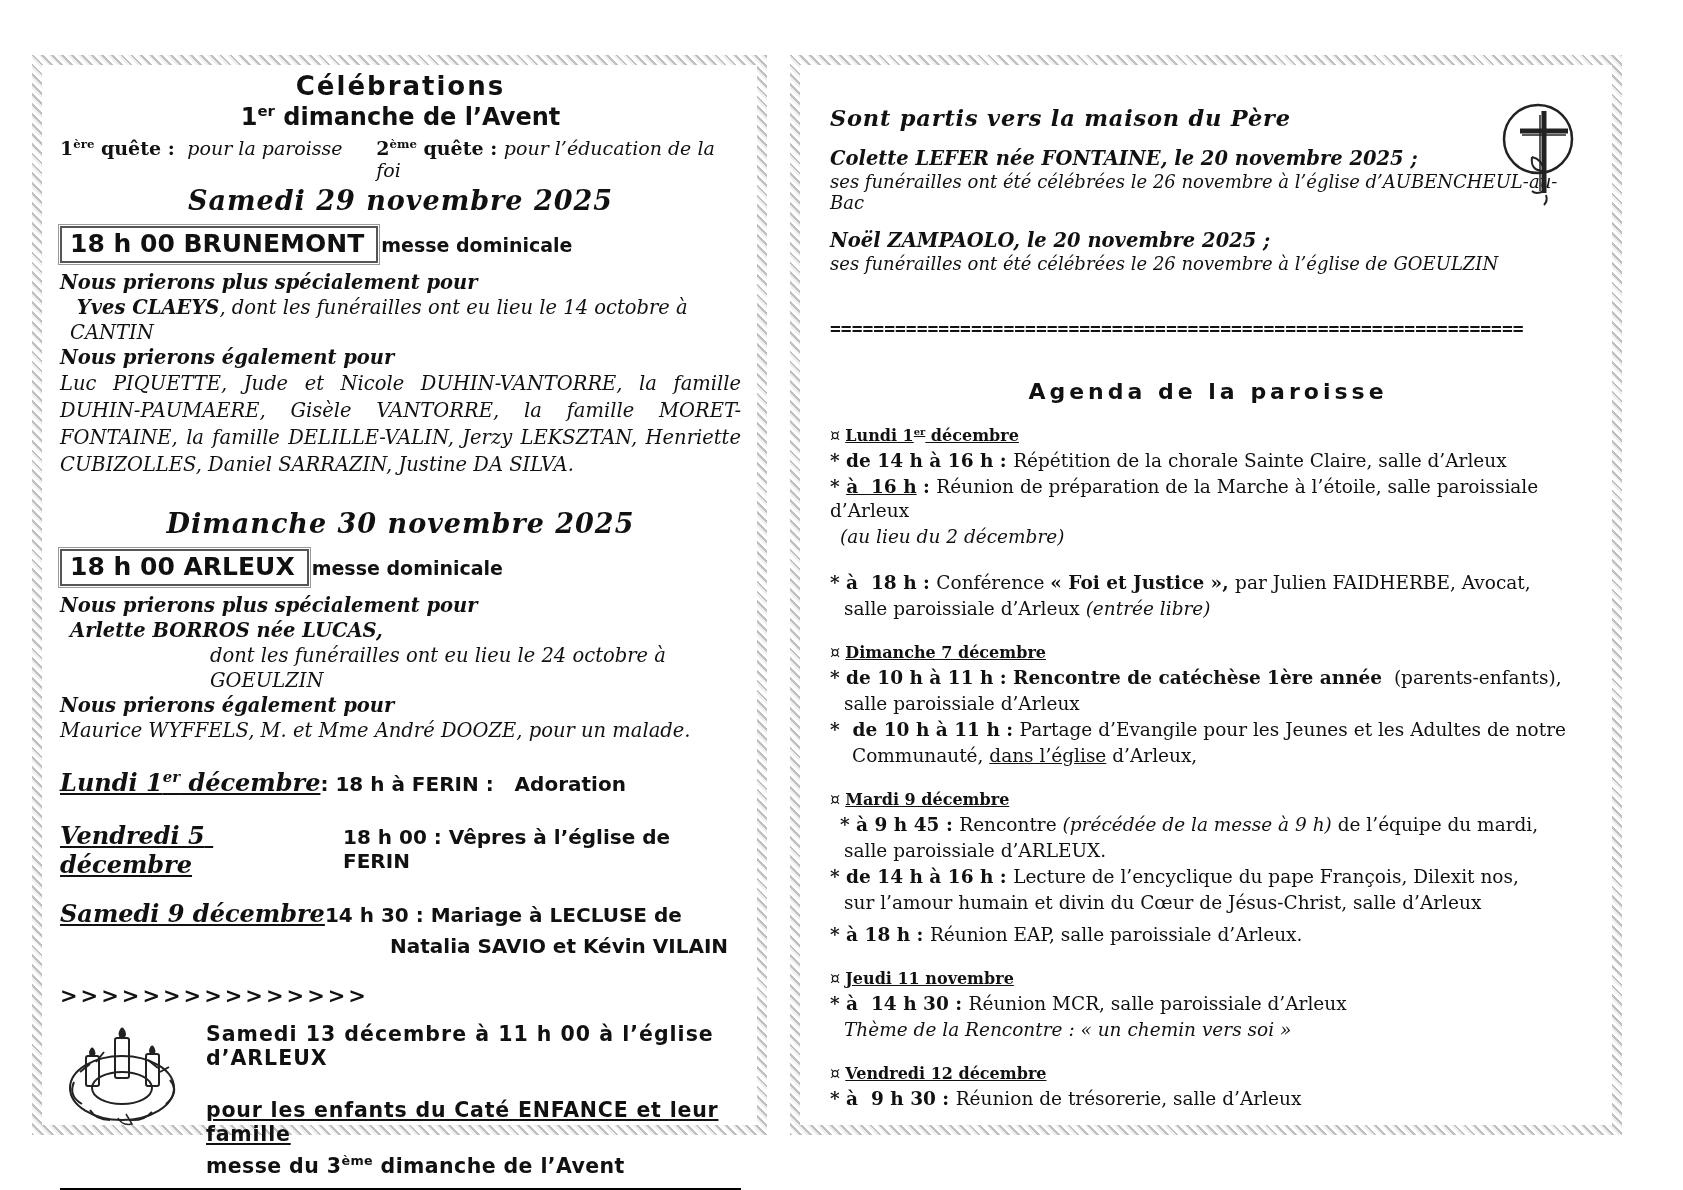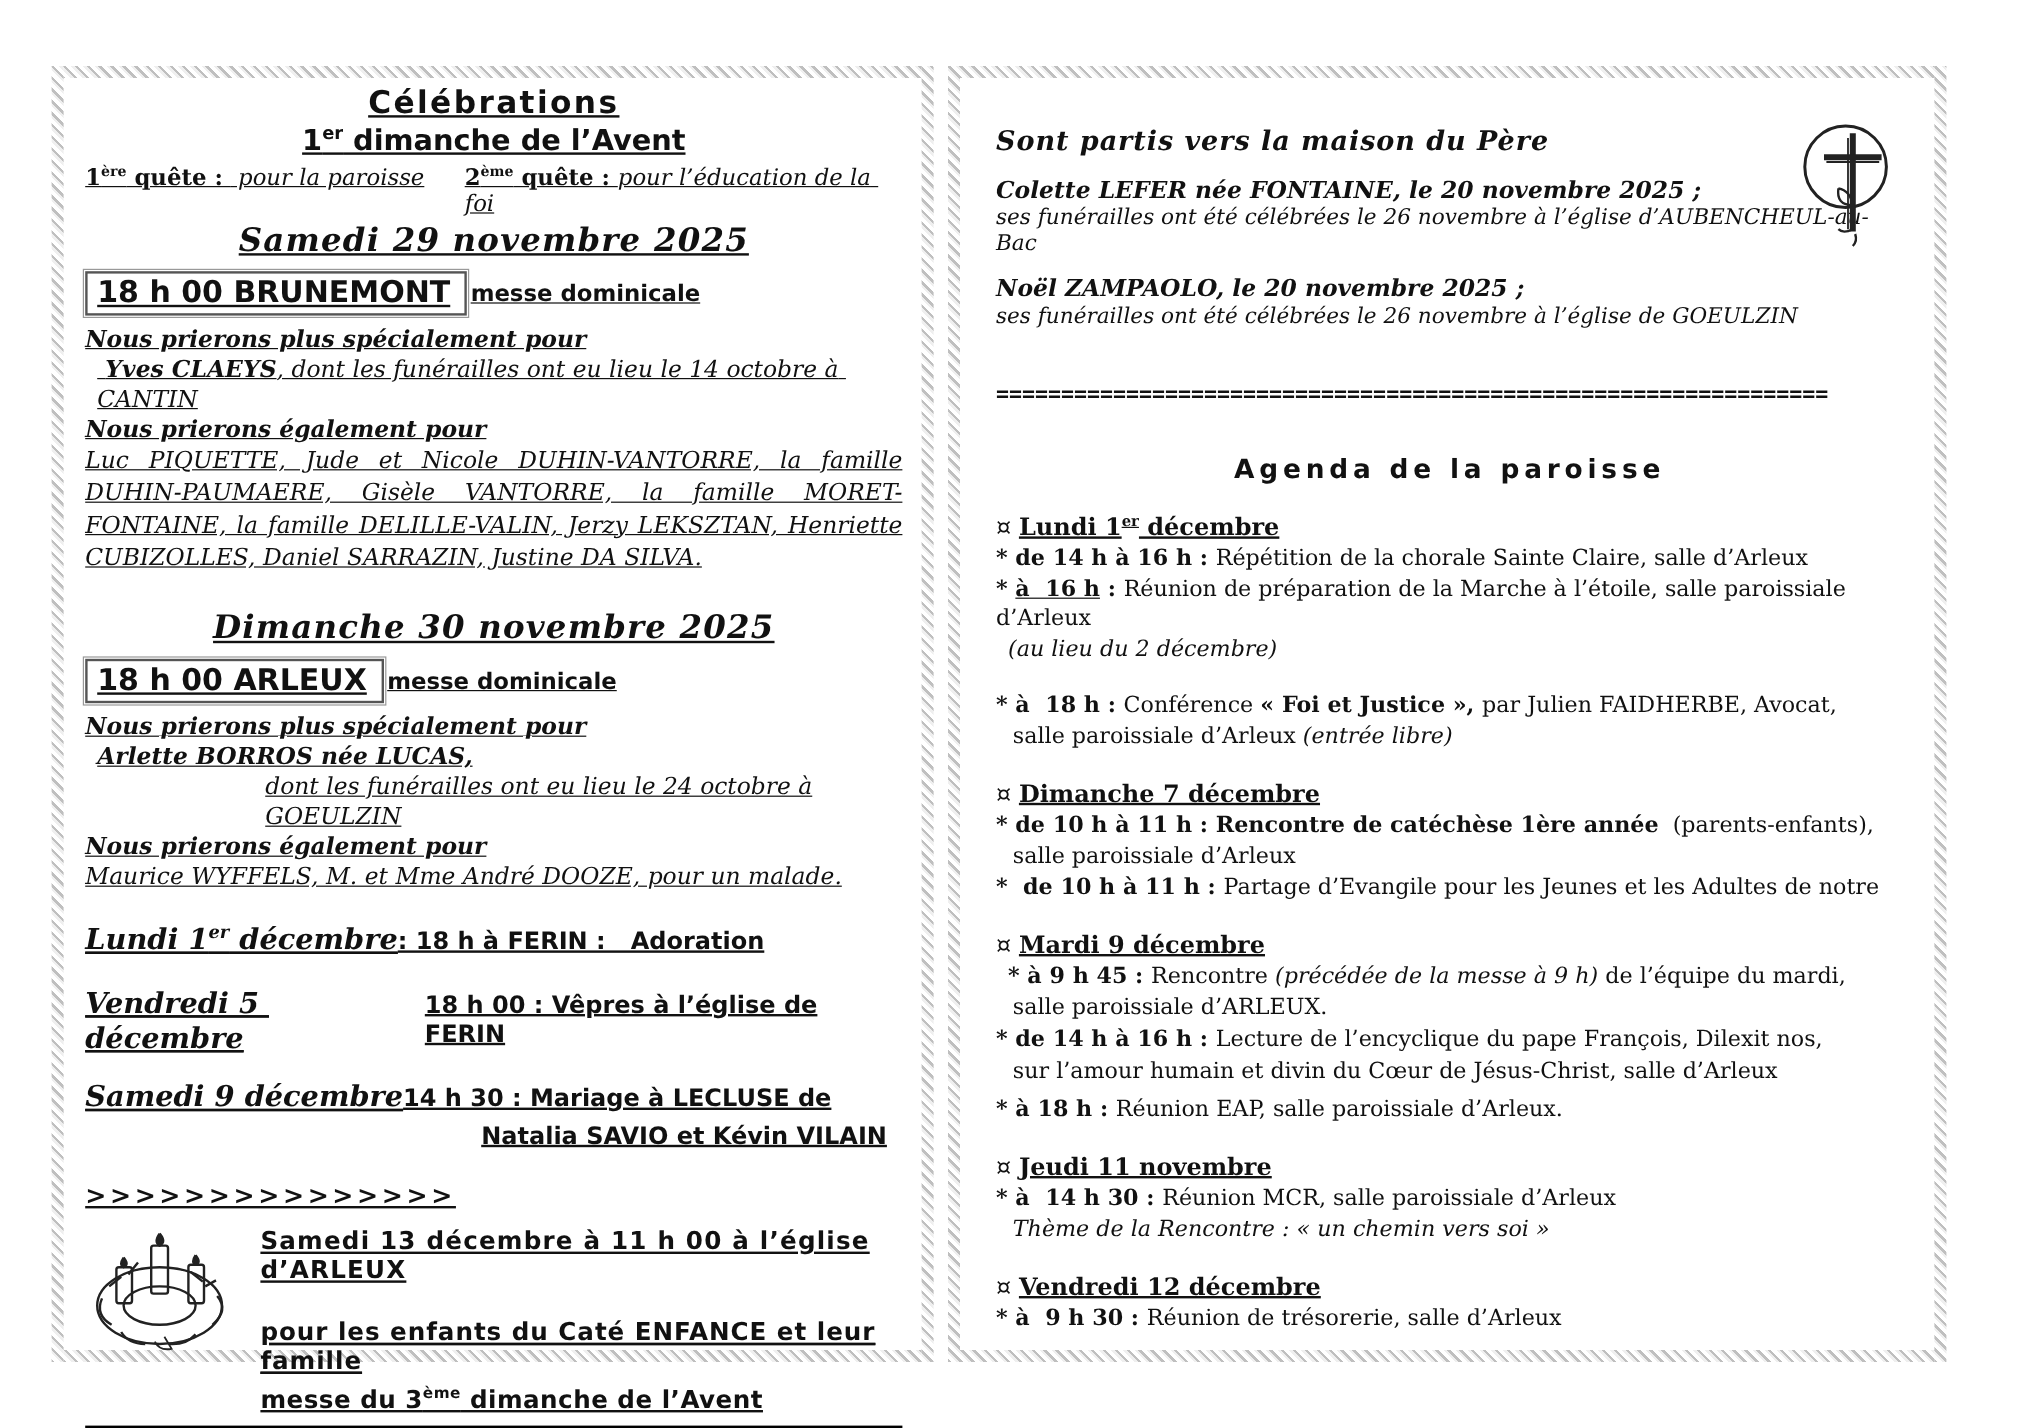--- a/index.html
+++ b/index.html
@@ -2,21 +2,21 @@
 <html><head>
 <meta charset="utf-8">
 <style>
   html,body{margin:0;padding:0;background:#ffffff;}
   body{width:1683px;height:1190px;position:relative;color:#111;
        font-family:"DejaVu Serif", serif;-webkit-font-smoothing:antialiased;}
 
   .panel{position:absolute;top:55px;height:1080px;background:#fff;box-sizing:border-box;
          border:10px solid transparent;
          border-image:repeating-linear-gradient(45deg,#bfbfbf 0 2px,#ffffff 2px 5px,#efefef 5px 7px) 10;}
-  .panel-left{left:43px;width:735px;padding:6px 16px 8px 18px;text-decoration:underline;}
+  .panel-left{left:32px;width:735px;padding:6px 16px 8px 18px;}
   .panel-right{left:790px;width:832px;padding:18px 26px 8px 30px;}
   .hsans{font-family:"DejaVu Sans", sans-serif;}
   .serif{font-family:"DejaVu Serif", serif;}
   .comic{font-family:"DejaVu Sans", sans-serif;letter-spacing:.4px;}
   .fancy{font-family:"DejaVu Serif", serif;font-weight:bold;font-style:italic;}
 
   .b{font-weight:bold}.i{font-style:italic}.u{text-decoration:underline}
   .bi{font-weight:bold;font-style:italic}.bu{font-weight:bold;text-decoration:underline}
   .sup{vertical-align:super;font-size:62%;line-height:0;}
   .runs{white-space:pre-wrap;}
@@ -58,21 +58,21 @@
   .cross-logo{position:absolute;right:2px;top:-6px;}
   .dead-entry{margin-top:16px;}
   .dead-name{font-size:19.5px;font-weight:bold;font-style:italic;}
   .dead-detail{font-size:18px;font-style:italic;margin-top:1px;}
   .eq-divider{font-family:"DejaVu Sans Mono",monospace;font-weight:bold;font-size:18px;
               white-space:nowrap;overflow:hidden;margin-top:44px;letter-spacing:0;}
   .agenda-title{font-family:"DejaVu Sans",sans-serif;text-align:center;font-weight:bold;
                 font-size:22px;letter-spacing:4px;margin-top:40px;}
   .agenda{font-size:18.5px;line-height:1.3;}
   .agenda-day{margin-top:22px;}
-  .day-head{font-size:20px;}
+  .day-head{font-size:16px;}
   .a-line{margin-top:2px;}
   .a-ind1{padding-left:14px;}
   .a-ind2{padding-left:22px;}
   .a-ind3{padding-left:10px;}
 </style>
 </head>
 <body>
 
 <div class="panel panel-left">
   <p class="lp-title hsans">Célébrations</p>
@@ -195,20 +195,21 @@
     <div class="agenda-day">
       <p class="a-line runs"><span class="b">* à  18 h : </span><span>Conférence </span><span class="b">« Foi et Justice », </span><span>par Julien FAIDHERBE, Avocat,</span></p>
       <p class="a-line a-ind1 runs"><span>salle paroissiale d’Arleux </span><span class="i">(entrée libre)</span></p>
     </div>
 
     <div class="agenda-day">
       <p class="day-head runs"><span>¤ </span><span class="bu">Dimanche 7 décembre</span></p>
       <p class="a-line runs"><span class="b">* de 10 h à 11 h : Rencontre de catéchèse 1ère année</span><span>  (parents-enfants),</span></p>
       <p class="a-line a-ind1 runs"><span>salle paroissiale d’Arleux</span></p>
       <p class="a-line runs"><span class="b">*  de 10 h à 11 h : </span><span>Partage d’Evangile pour les Jeunes et les Adultes de notre</span></p>
+      <p class="a-line a-ind2 runs"><span>Communauté, </span><span class="u">dans l’église</span><span> d’Arleux,</span></p>
     </div>
 
     <div class="agenda-day">
       <p class="day-head runs"><span>¤ </span><span class="bu">Mardi 9 décembre</span></p>
       <p class="a-line a-ind3 runs"><span class="b">* à 9 h 45 : </span><span>Rencontre </span><span class="i">(précédée de la messe à 9 h)</span><span> de l’équipe du mardi,</span></p>
       <p class="a-line a-ind1 runs"><span>salle paroissiale d’ARLEUX.</span></p>
       <p class="a-line runs"><span class="b">* de 14 h à 16 h : </span><span>Lecture de l’encyclique du pape François, Dilexit nos,</span></p>
       <p class="a-line a-ind1 runs"><span>sur l’amour humain et divin du Cœur de Jésus-Christ, salle d’Arleux</span></p>
       <p class="a-line runs" style="margin-top:8px"><span class="b">* à 18 h : </span><span>Réunion EAP, salle paroissiale d’Arleux.</span></p>
     </div>

